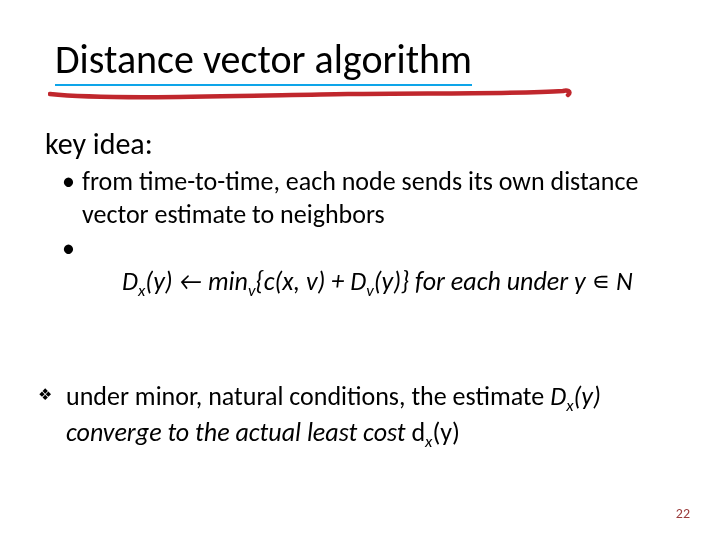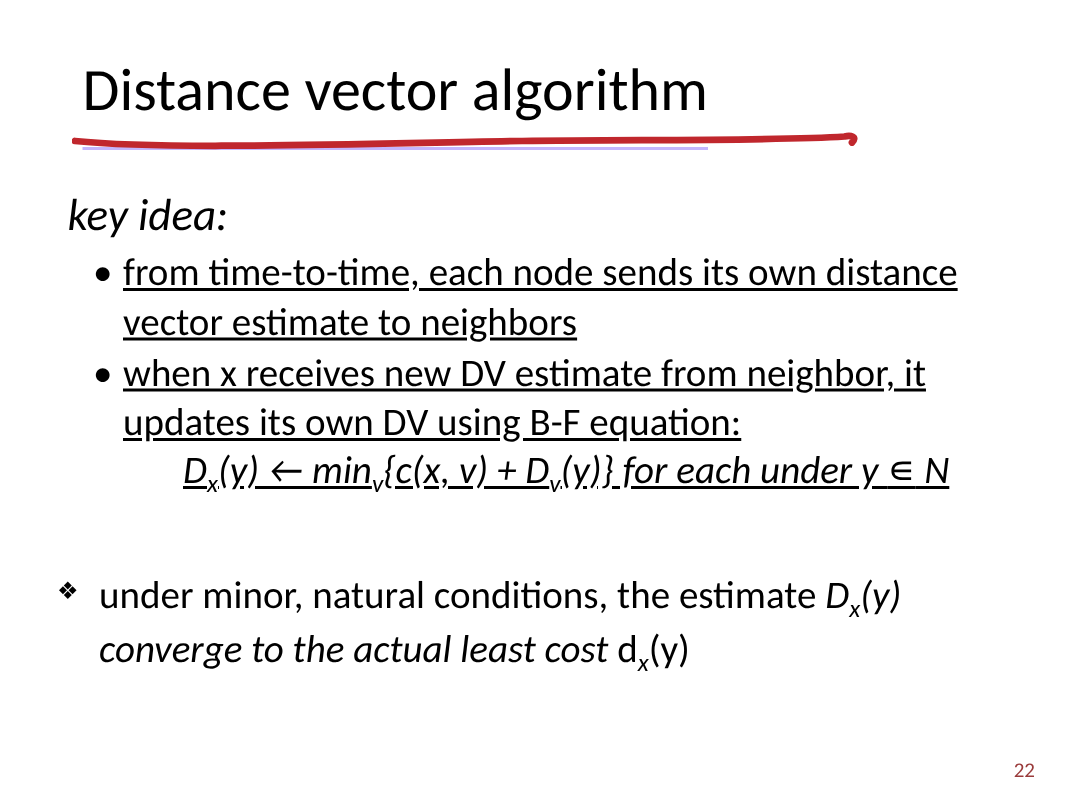--- a/index.html
+++ b/index.html
@@ -18,38 +18,37 @@
     width: 720px;
     height: 540px;
     box-sizing: border-box;
   }
   .title {
     position: absolute;
     left: 55px;
     top: 38px;
     font-size: 40px;
     font-weight: 400;
-    border-bottom: 2px solid #c4b5fd;
-    padding-bottom: 16px;
+    border-bottom: 2px solid #0ea5e9;
+    padding-bottom: 2px;
     line-height: 1.1;
   }
   .red-underline {
     position: absolute;
     left: 48px;
     top: 88px;
     width: 530px;
     height: 20px;
     pointer-events: none;
   }
   .subhead {
     position: absolute;
     left: 45px;
     top: 125px;
     font-size: 30px;
-    font-style: italic;
     font-weight: 400;
     text-align: center;
   }
   .bullets {
     position: absolute;
     left: 62px;
     top: 165px;
     width: 600px;
     font-size: 26px;
     line-height: 1.25;
@@ -61,21 +60,20 @@
   }
   .bullets .dot {
     width: 20px;
     flex: 0 0 20px;
     text-align: left;
     font-size: 26px;
     line-height: 1.25;
   }
   .bullets .txt {
     flex: 1;
-    text-decoration: underline;
   }
   .eq-indent {
     margin-left: 40px;
     font-style: italic;
   }
   .eq-indent .plain {
     font-style: normal;
   }
   .subsc {
     font-size: 0.65em;
@@ -123,21 +121,21 @@
   <div class="subhead">key idea:</div>
 
   <div class="bullets">
     <div class="row">
       <div class="dot">•</div>
       <div class="txt">from time-to-time, each node sends its own distance vector estimate to neighbors</div>
     </div>
     <div class="row">
       <div class="dot">•</div>
       <div class="txt">
-        <span>when x receives new DV estimate from neighbor, it updates its own DV using B-F equation:</span><br>
+        <br>
         <span class="eq-indent">
           <span>D</span><span class="subsc">x</span><span>(y) ← min</span><span class="subsc">v</span><span>{c(x, v) + D</span><span class="subsc">v</span><span>(y)}  for each under y </span><span class="plain in-elem">∊</span><span> N</span>
         </span>
       </div>
     </div>
   </div>
 
   <div class="diamond-block">
     <div class="diamond">❖</div>
     <div>

